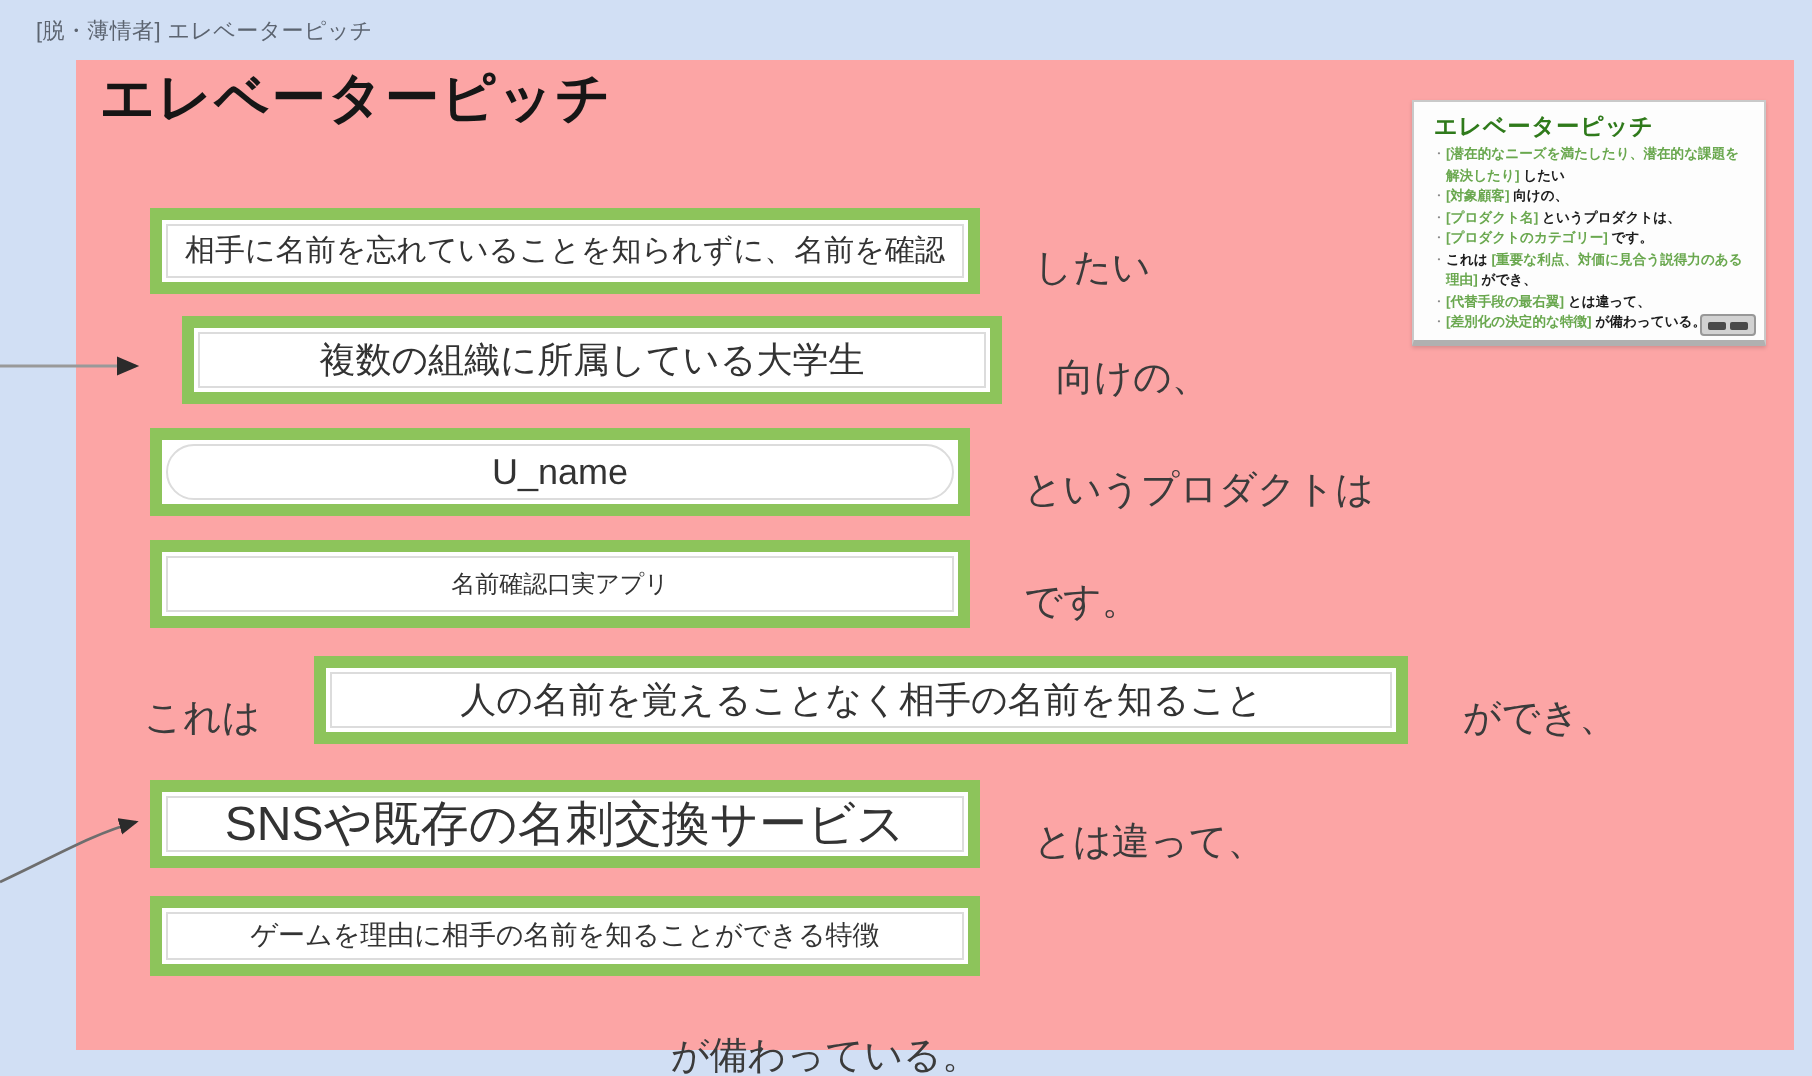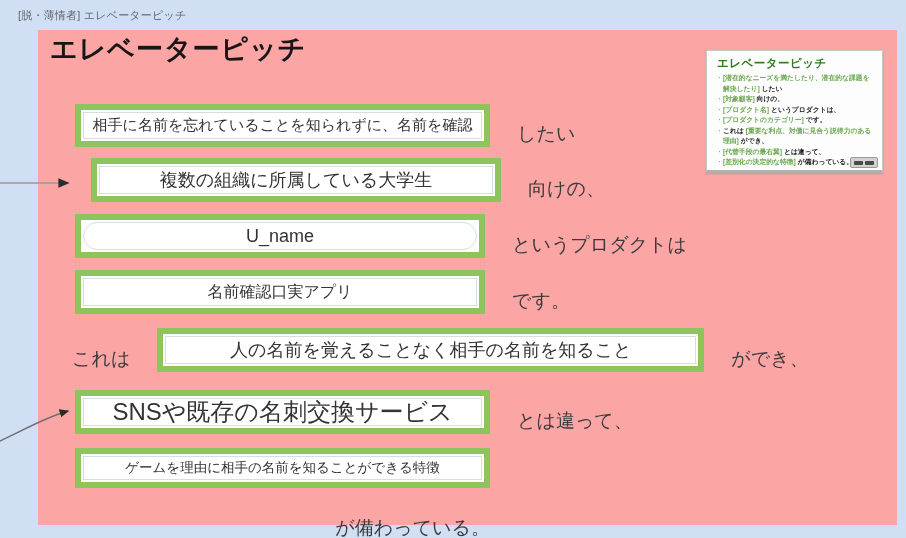--- a/index.html
+++ b/index.html
@@ -35,21 +35,21 @@
   }
   .gbox-inner{
     flex:1;border:1px solid #dcdcdc;background:#ffffff;
     display:flex;align-items:center;justify-content:center;
     text-align:center;color:#333333;
   }
   .suffix,.prefix{font-size:19px;color:#3b3b3b;white-space:nowrap;}
   .r1{left:37px;top:74px;}  .r1 .gbox{width:415px;height:43px;} .r1 .gbox-inner{font-size:15px;}
   .r2{left:37px;top:128px;margin-left:16px;} .r2 .gbox{width:410px;height:44px;} .r2 .gbox-inner{font-size:18px;}
   .r3{left:37px;top:184px;} .r3 .gbox{width:410px;height:44px;} .r3 .gbox-inner{font-size:18px;border-radius:14px;}
-  .r4{left:37px;top:240px;} .r4 .gbox{width:410px;height:44px;} .r4 .gbox-inner{font-size:16px;font-family:Liberation Mono, monospace;}
+  .r4{left:37px;top:240px;} .r4 .gbox{width:410px;height:44px;} .r4 .gbox-inner{font-size:12px;font-family:Liberation Mono, monospace;}
   .r5{left:34px;top:298px;} .r5 .gbox{width:547px;height:44px;} .r5 .gbox-inner{font-size:18px;}
   .r6{left:37px;top:360px;} .r6 .gbox{width:415px;height:44px;} .r6 .gbox-inner{font-size:24px;}
   .r7{left:37px;top:418px;flex-direction:column;} .r7 .gbox{width:415px;height:40px;} .r7 .gbox-inner{font-size:13.5px;}
 
   
   .ref-card{
     position:absolute;left:668px;top:20px;width:177px;height:123px;
     box-sizing:border-box;background:#fdfdfd;
     border:1px solid #c9c9c9;border-bottom:3px solid #b0b0b0;
     box-shadow:0 1px 2px rgba(0,0,0,.15);

